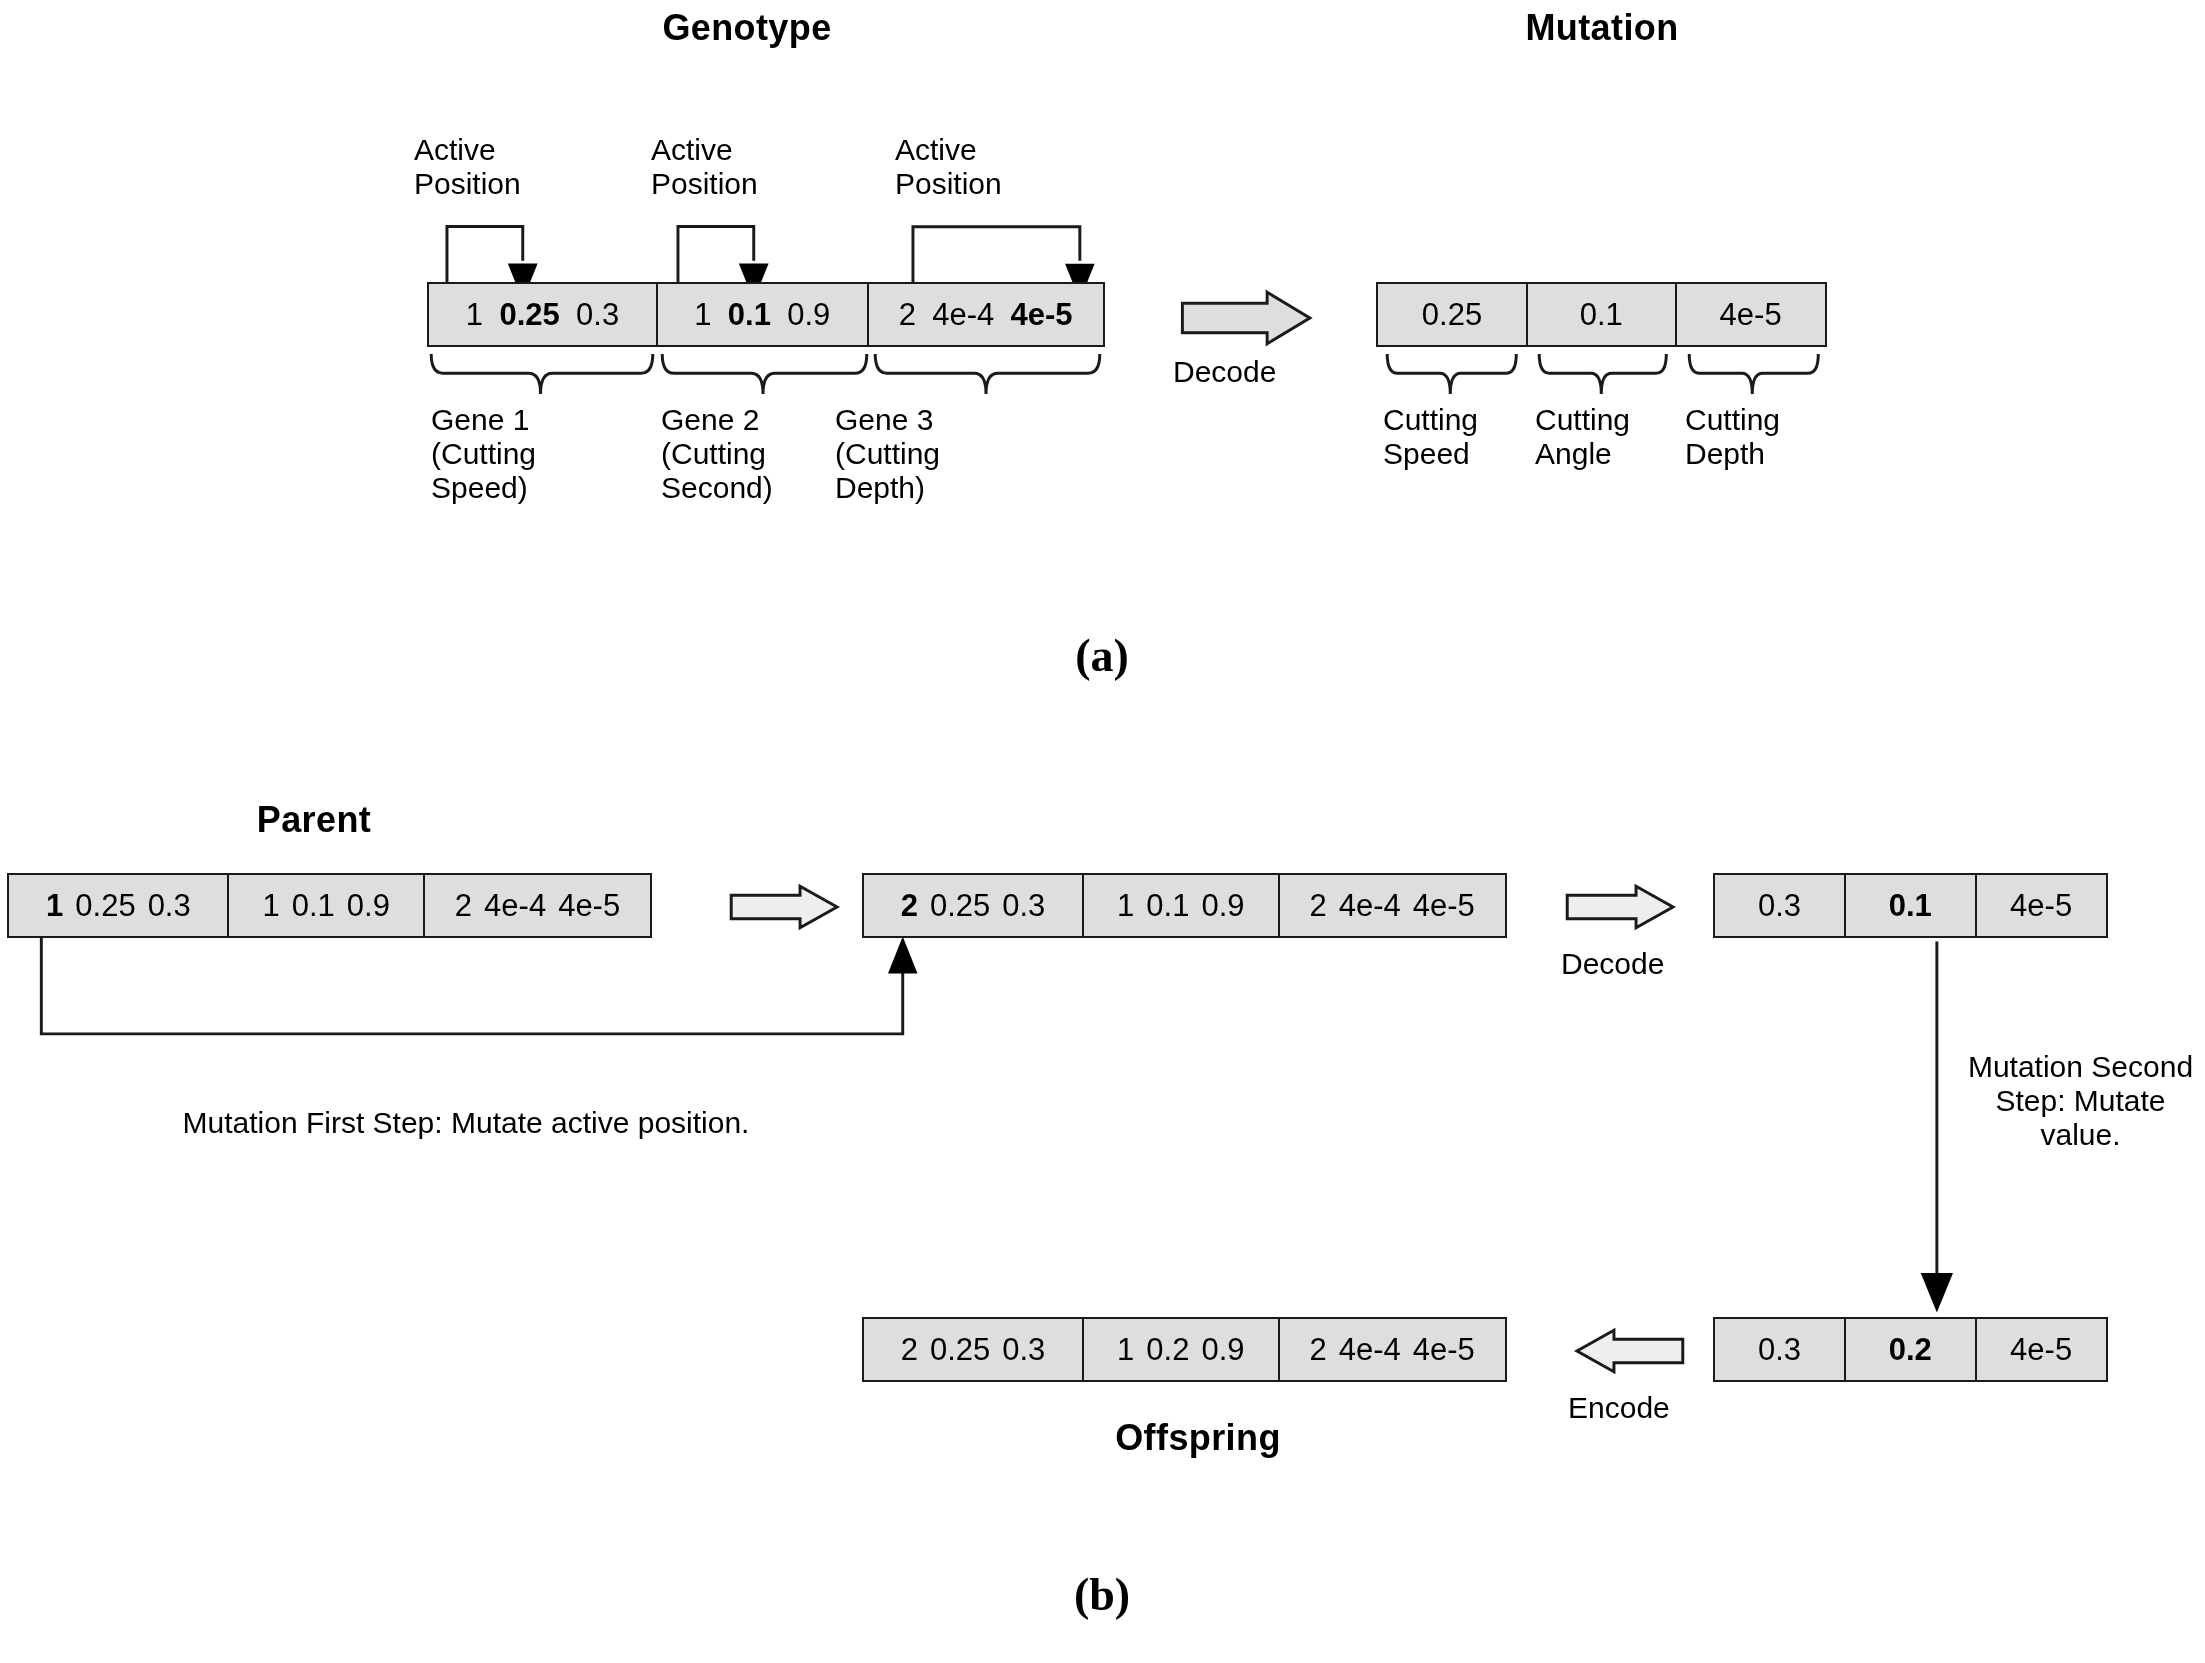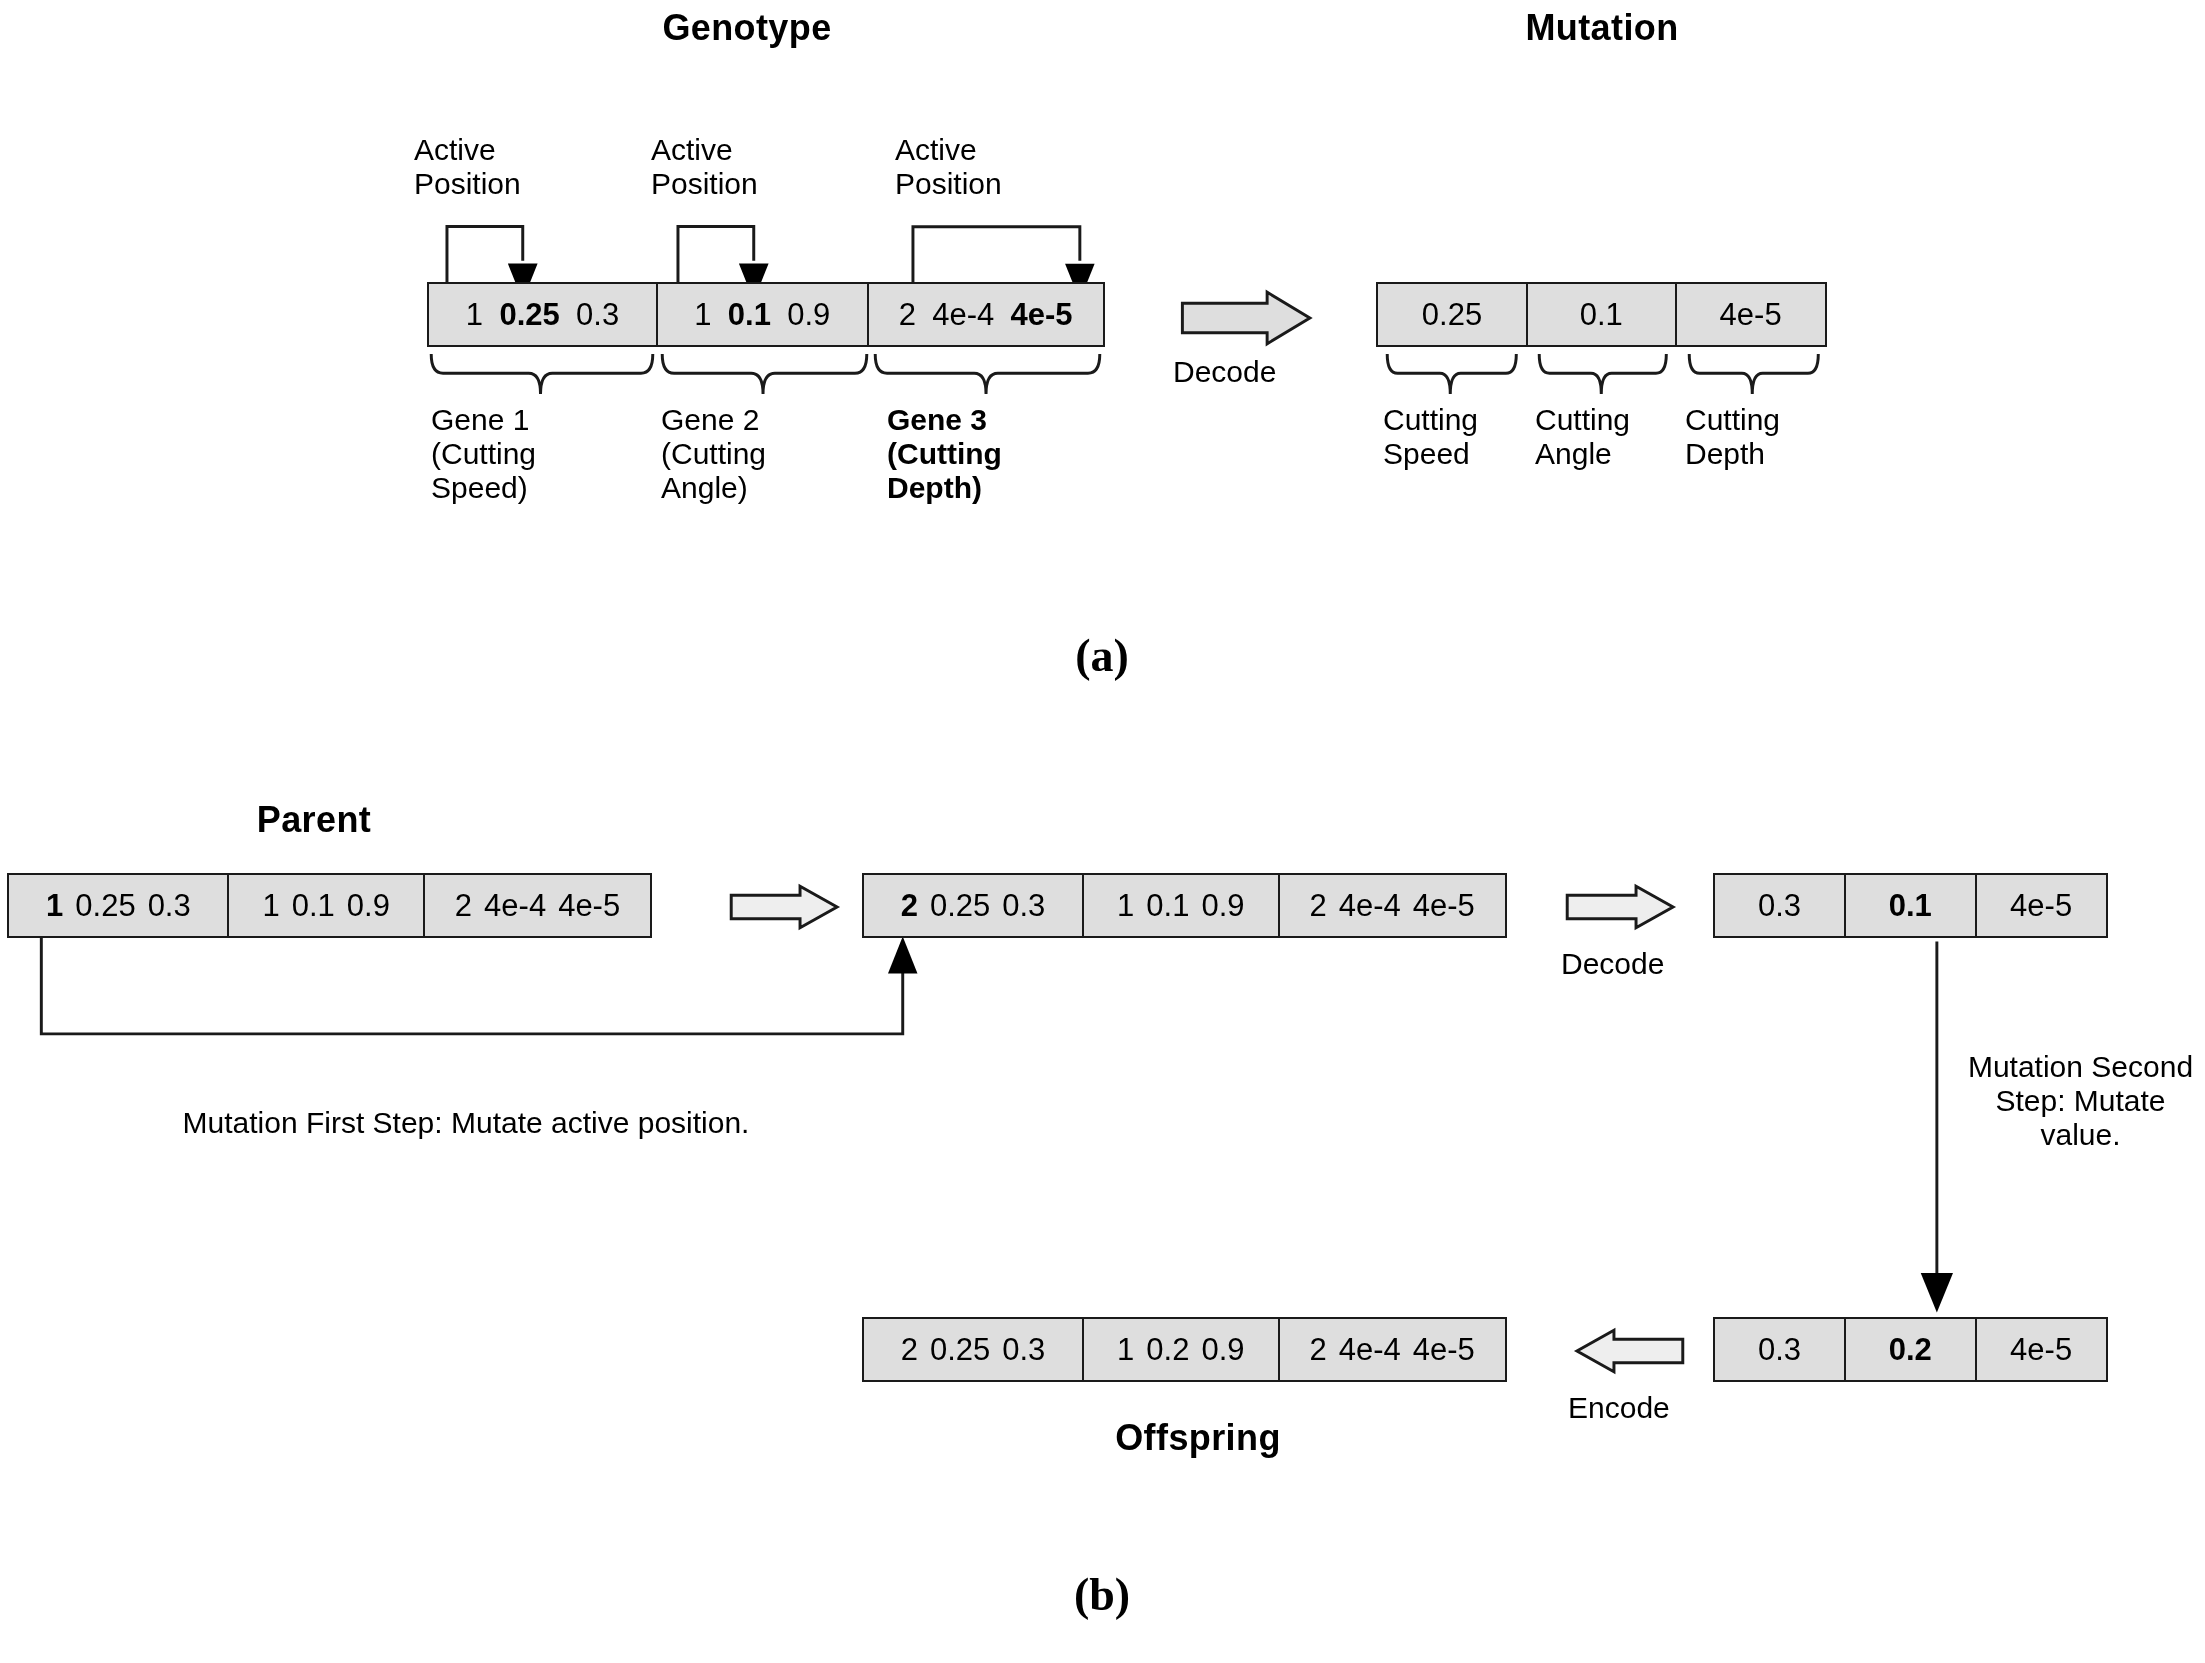--- a/index.html
+++ b/index.html
@@ -99,27 +99,27 @@
   <div>(Cutting</div>
   <div>Speed)</div>
 </div>
 
 <svg class="abs" style="left:660px;top:351px;" width="209" height="46" viewBox="0 0 282 62">
   <path d="M3,4 q0,26 16,26 L123,30 q16,0 16,28 q0,-28 16,-28 L263,30 q16,0 16,-26" fill="none" stroke="#1a1a1a" stroke-width="4"></path>
 </svg>
 <div class="abs lbl" style="left:661px;top:403px;width:207px;">
   <div>Gene 2</div>
   <div>(Cutting</div>
-  <div>Angle)</div>
+  <div>Second)</div>
 </div>
 
 <svg class="abs" style="left:873px;top:351px;" width="229" height="46" viewBox="0 0 310 62">
   <path d="M3,4 q0,26 16,26 L137,30 q16,0 16,28 q0,-28 16,-28 L291,30 q16,0 16,-26" fill="none" stroke="#1a1a1a" stroke-width="4"></path>
 </svg>
-<div class="abs lbl" style="left:887px;top:403px;width:222px;font-weight:bold;">
+<div class="abs lbl" style="left:835px;top:403px;width:222px;">
   <div>Gene 3</div>
   <div>(Cutting</div>
   <div>Depth)</div>
 </div>
 
 <svg class="abs" style="left:1180px;top:290px;" width="133" height="56" viewBox="0 0 180 76">
   <polygon points="3,18 118,18 118,3 176,38 118,73 118,58 3,58" fill="#dedede" stroke="#1a1a1a" stroke-width="4" stroke-linejoin="miter"></polygon>
 </svg>
 <div class="abs lbl" style="left:1173px;top:355px;width:141px;">Decode</div>
 

